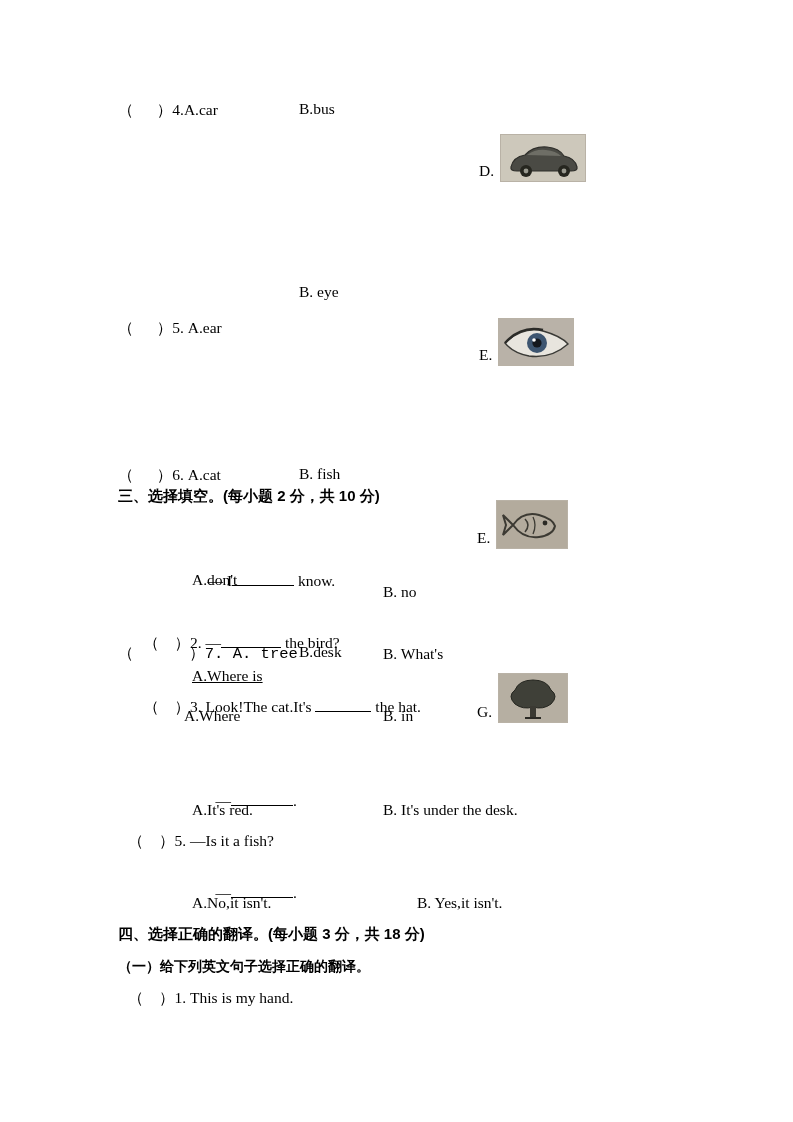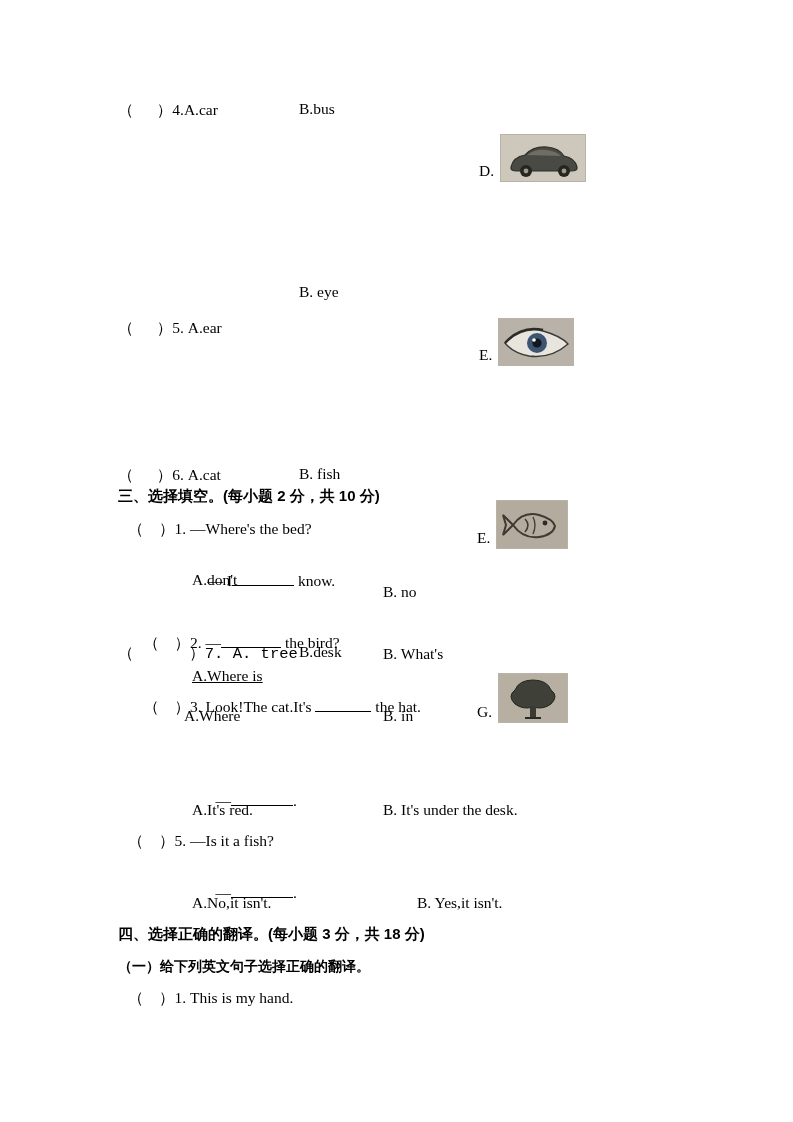--- a/index.html
+++ b/index.html
@@ -198,21 +198,20 @@
             <path d="M26 44 L42 44" stroke="#2b2a25" stroke-width="2"></path>
           </svg>
         </span>
       </div>
     </div>
 
   </div>
 
   <div class="heading" style="top:487px;">三、选择填空。(每小题 2 分，共 10 分)</div>
 
-  <div class="mc-item" style="top:519px;">（    ）1. —Where's the bed?</div>
   <div class="mc-line2" style="left:192px; top:551px;">
     <span>— I</span><span class="blank b60"></span> <span>know.</span>
   </div>
   <div class="mc-opts" style="left:192px; top:571px;">A.don't</div>
   <div class="opt-right" style="left:383px; top:583px;">B. no</div>
 
   <div class="mc-item" style="top:613px;">
     <span>（    ）2. —</span><span class="blank b58"></span> <span>the bird?</span>
   </div>
   <div class="mc-opts" style="left:192px; top:667px;text-decoration:underline;">A.Where is</div>

